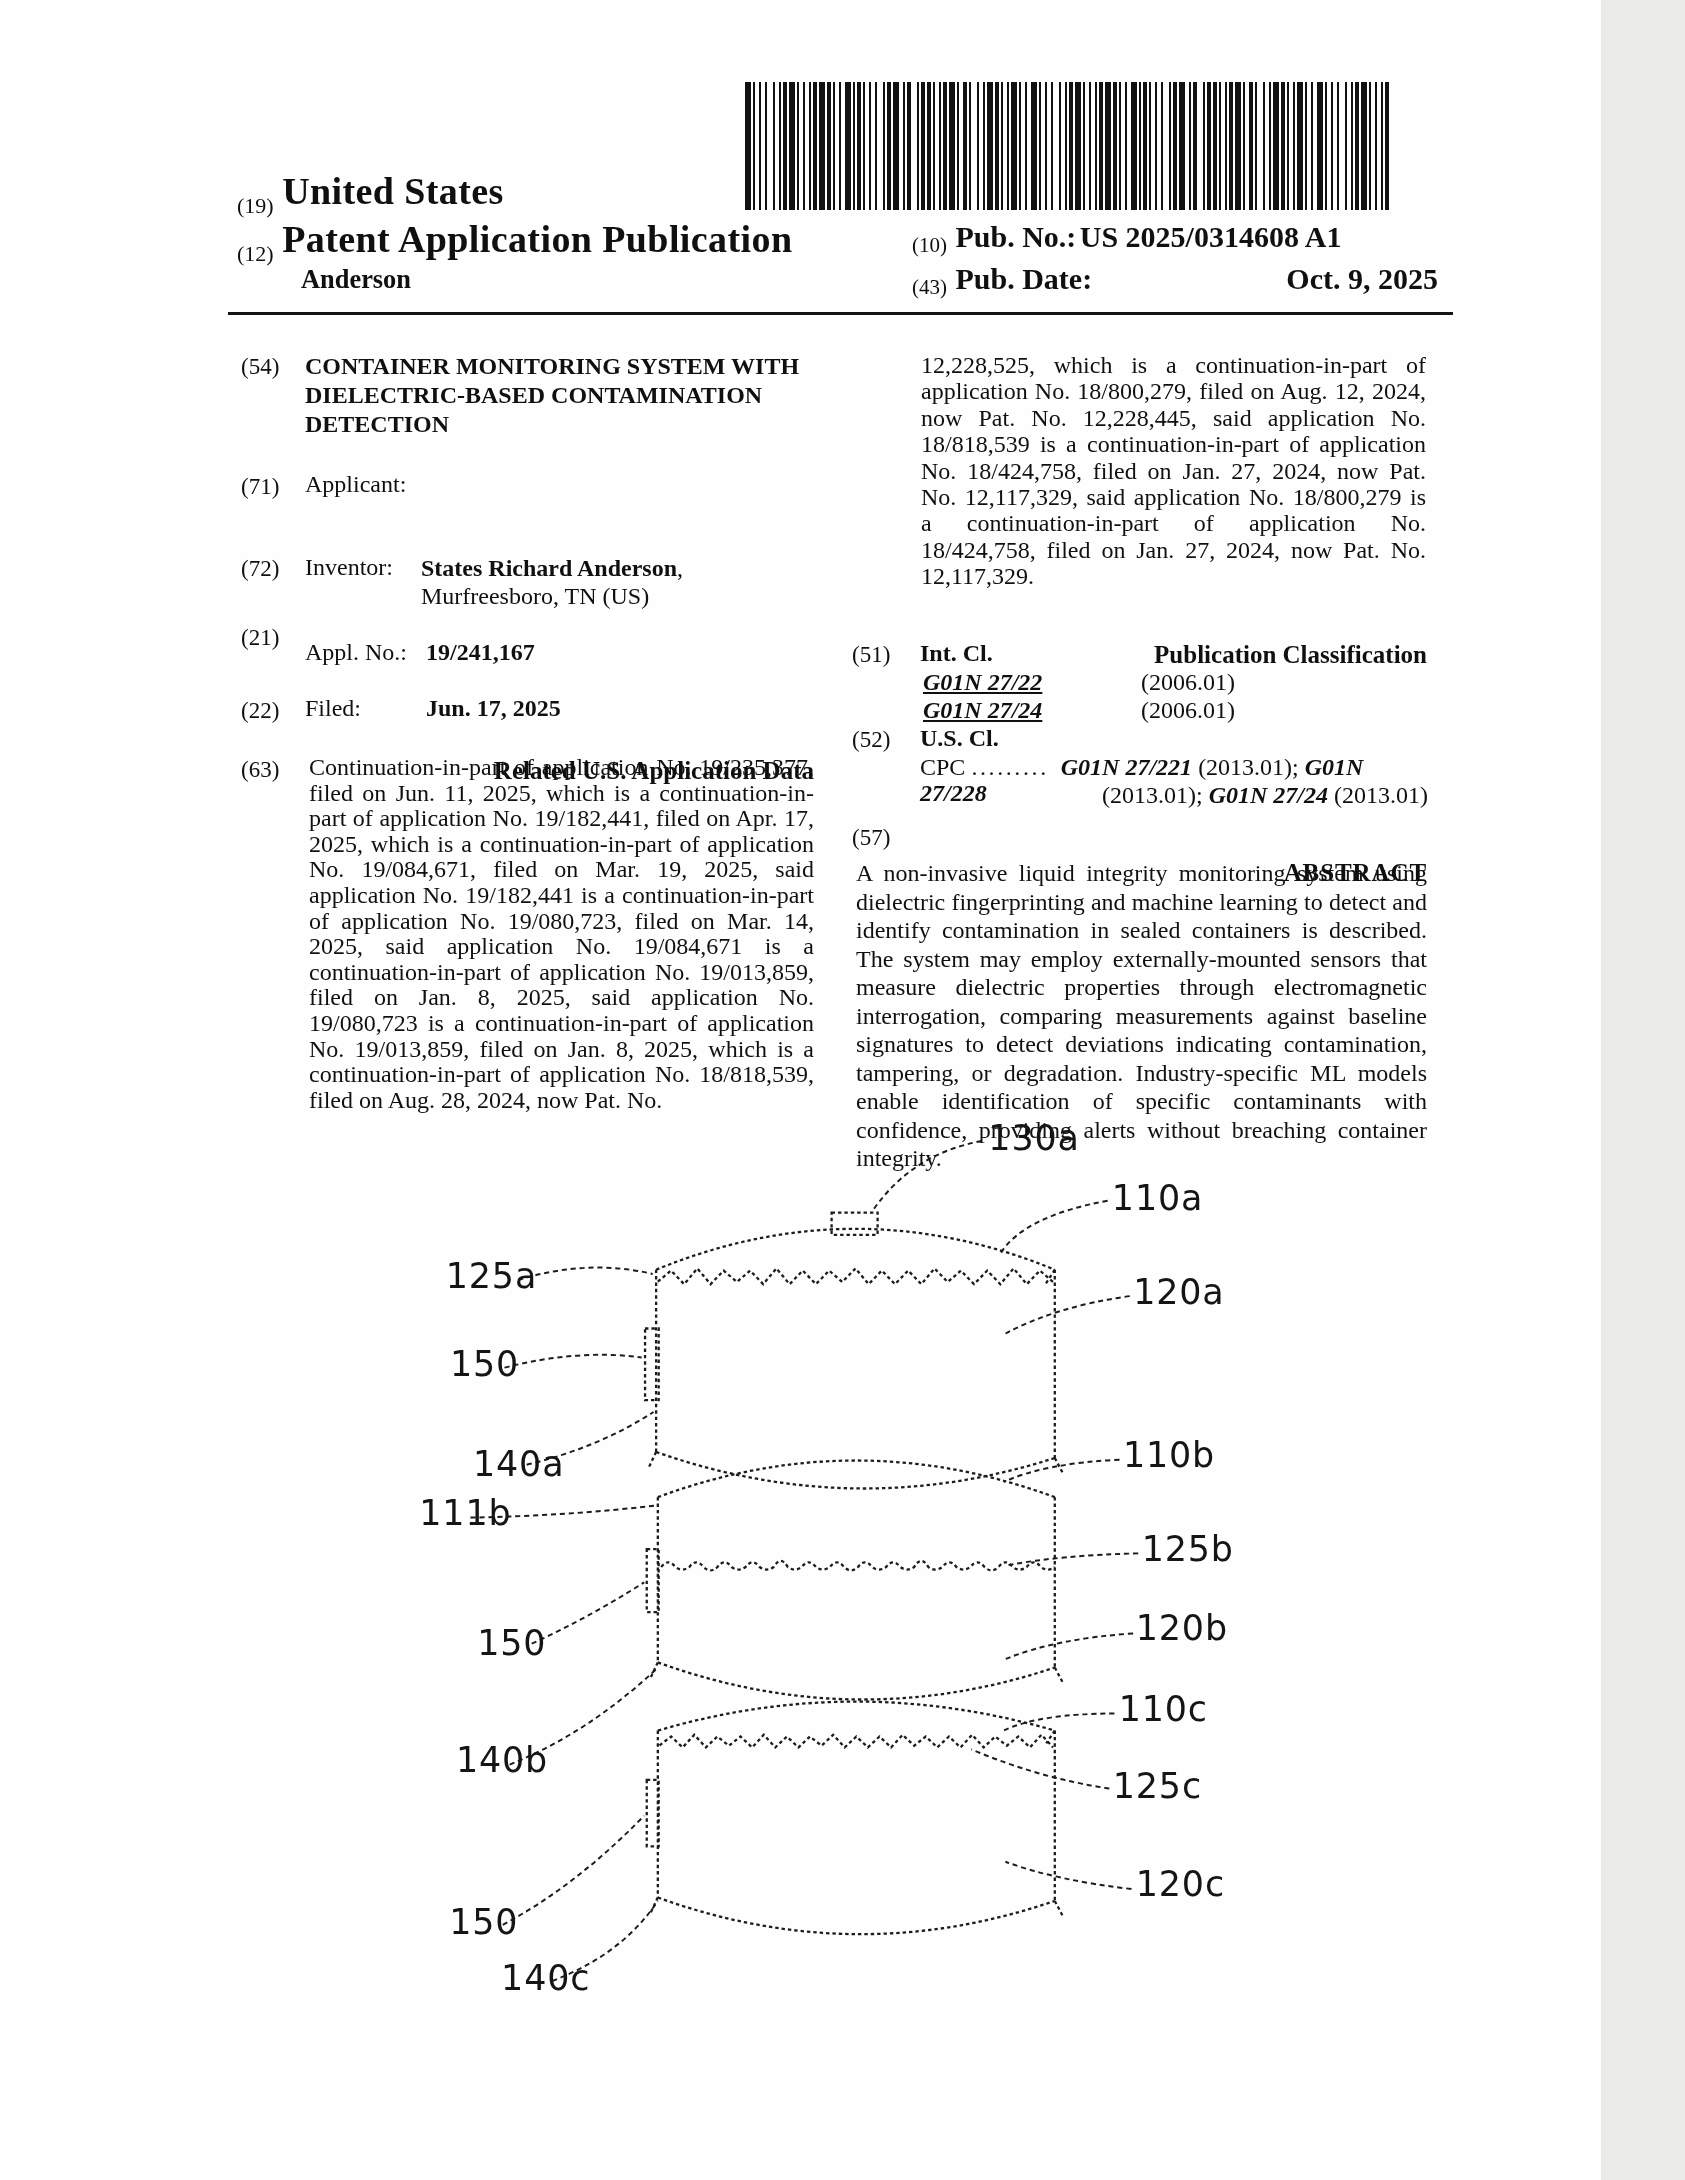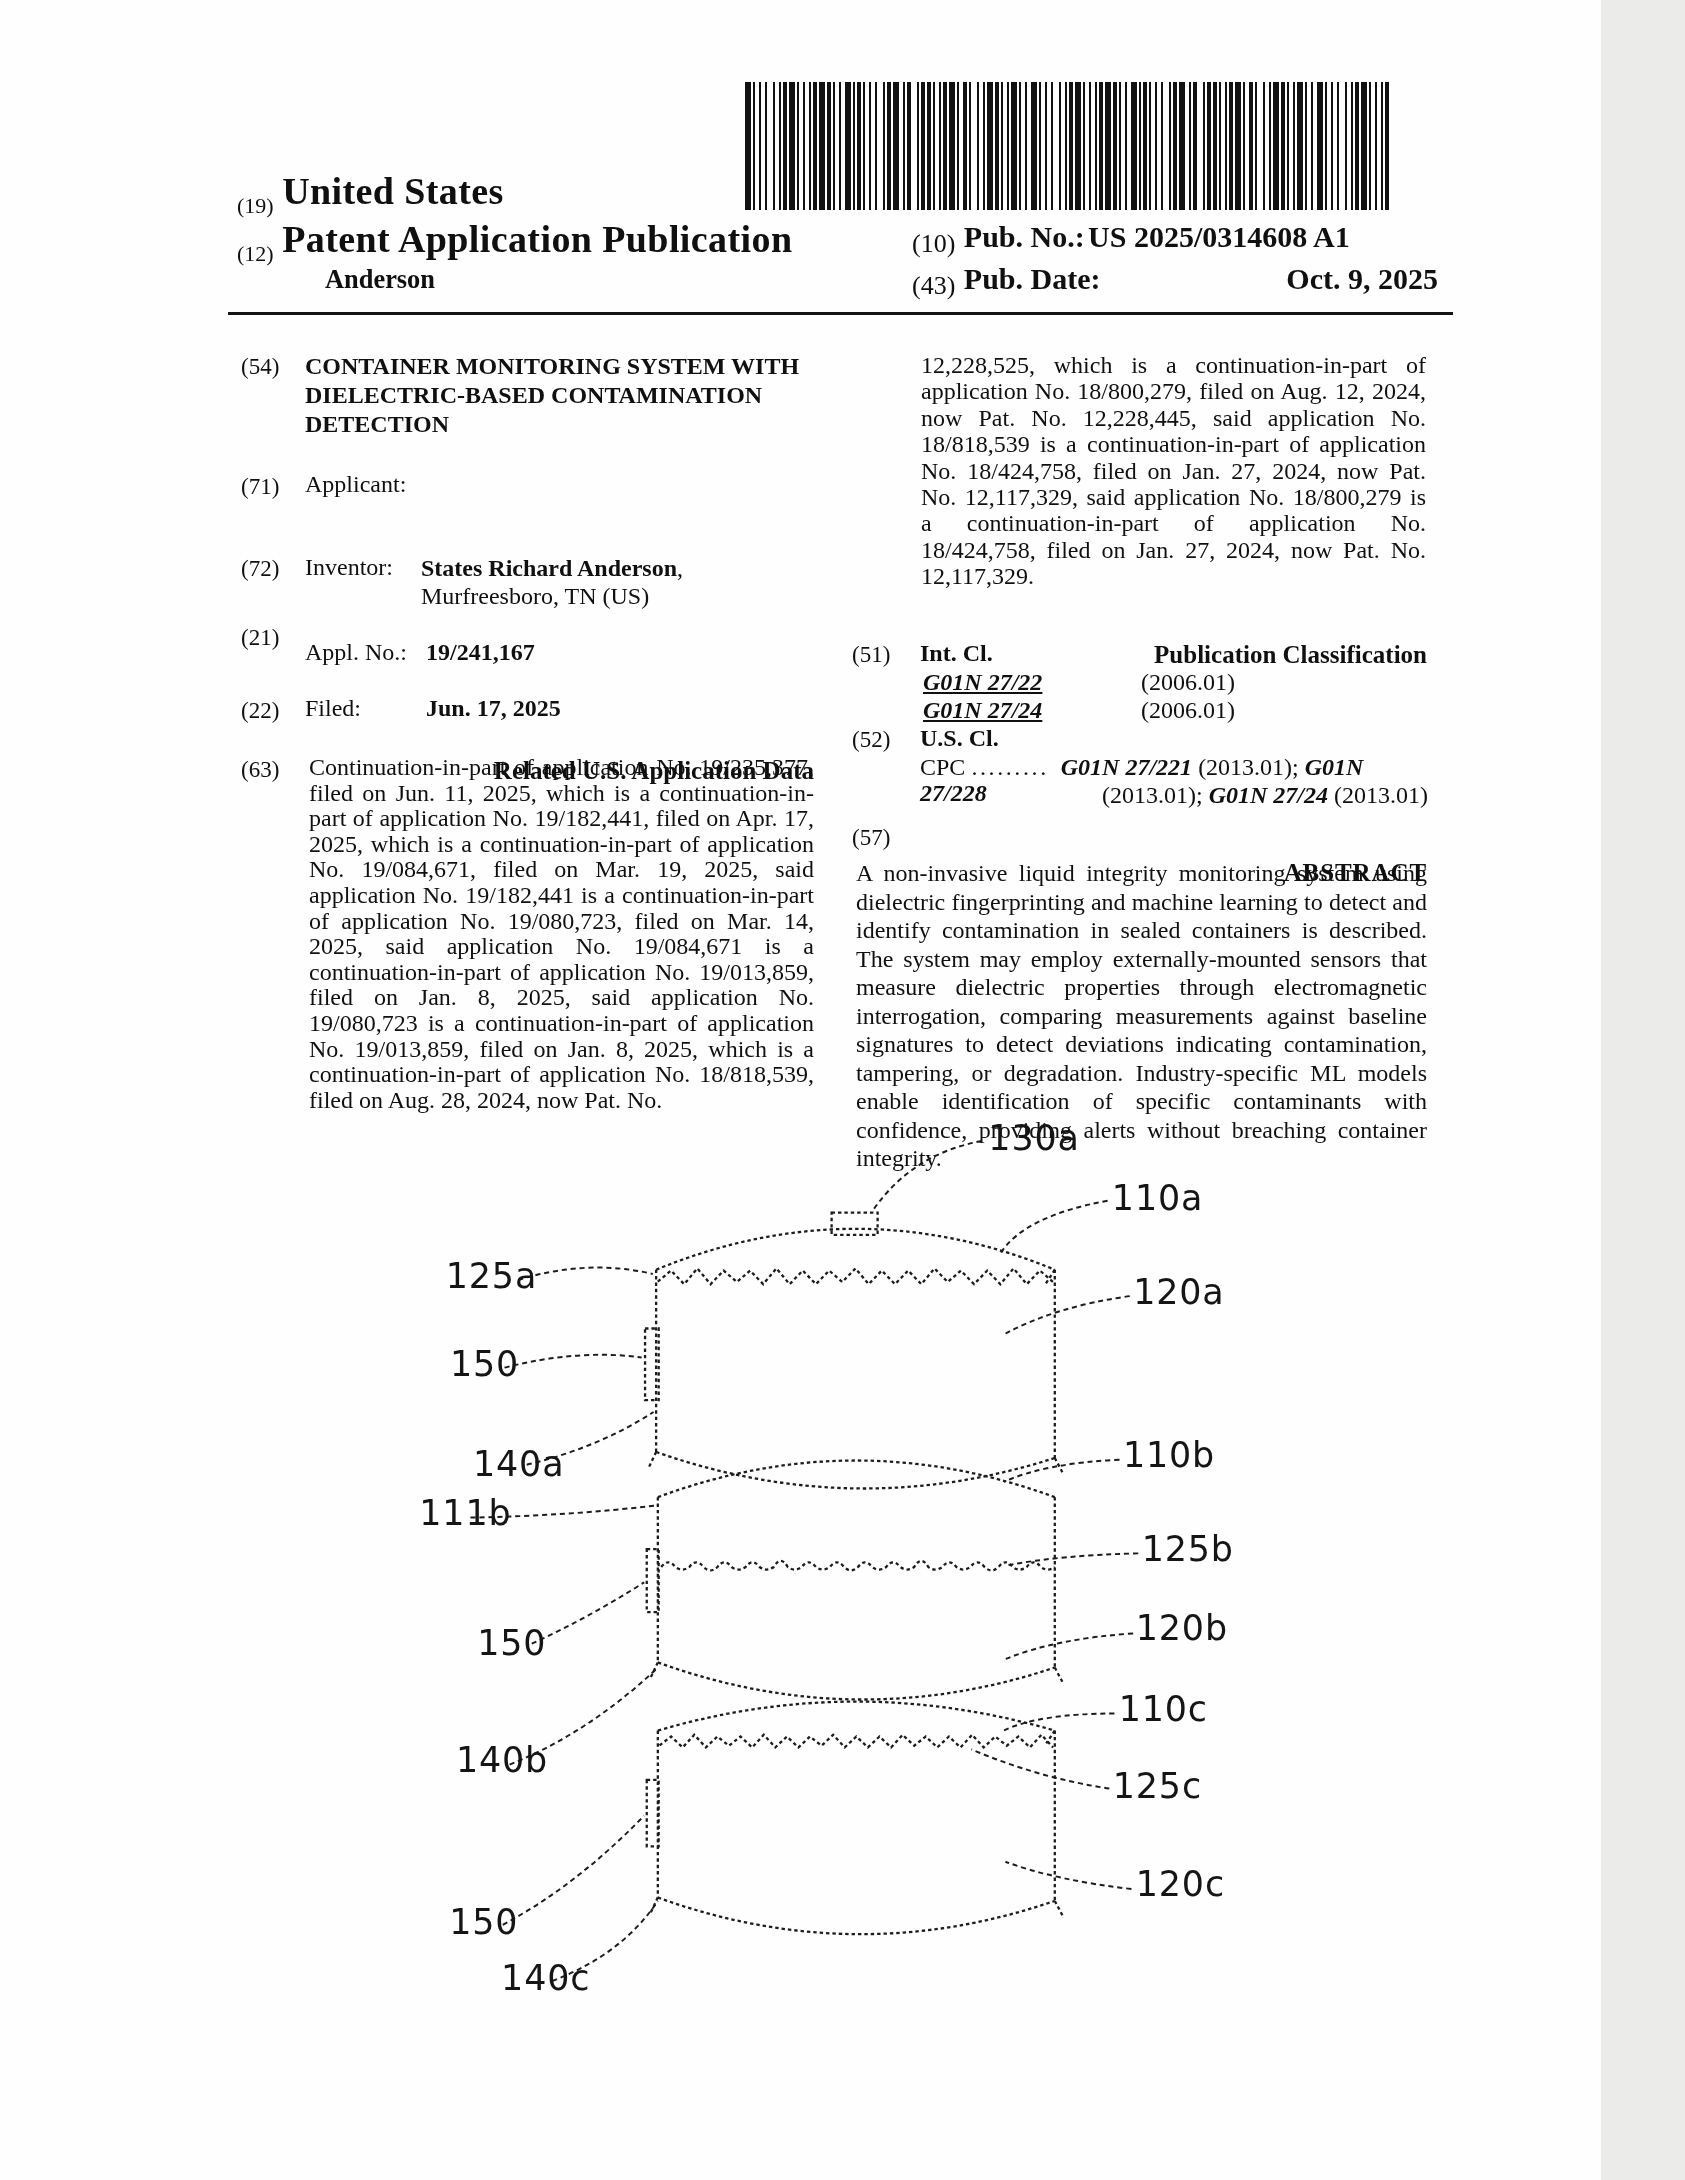--- a/index.html
+++ b/index.html
@@ -8,24 +8,24 @@
         font-family:"Liberation Serif","DejaVu Serif",serif;color:#101010;overflow:hidden;}
   .edge{position:absolute;right:0;top:0;width:85px;height:2181px;background:#ebebe9;}
   .abs{position:absolute;}
   
   .barcode{position:absolute;left:745px;top:82px;width:649px;height:128px;display:flex;align-items:stretch;}
   .barcode .bar{height:100%;}
   .bc-caption{position:absolute;left:745px;top:213px;width:649px;text-align:center;
               font-size:30px;letter-spacing:0.9px;}
   
   .h-tag{font-size:22px;margin-right:8.5px;position:relative;top:8.5px;}
-  .h-tag-sm{font-size:26px;margin-right:8.5px;position:relative;top:5.1px;}
+  .h-tag-sm{font-size:21px;margin-right:8.5px;position:relative;top:5.1px;}
   .h-big{font-size:38px;font-weight:bold;letter-spacing:0.4px;}
   .h-mid{font-size:30px;font-weight:bold;}
-  .h-name{font-size:26.4px;font-weight:bold;margin-left:24px;}
+  .h-name{font-size:26.4px;font-weight:bold;}
   .rule{position:absolute;left:228px;top:312px;width:1225px;height:3.4px;background:#141414;}
   
   .t{font-size:24px;line-height:26.4px;}
   .tag-col{position:absolute;font-size:23px;}
   .bold{font-weight:bold;}
   .bi{font-weight:bold;font-style:italic;}
   .just{text-align:justify;}
   .heading{font-size:25px;font-weight:bold;text-align:right;margin-top:36px;}
   .lbl{display:inline-block;text-decoration:underline;}
   

